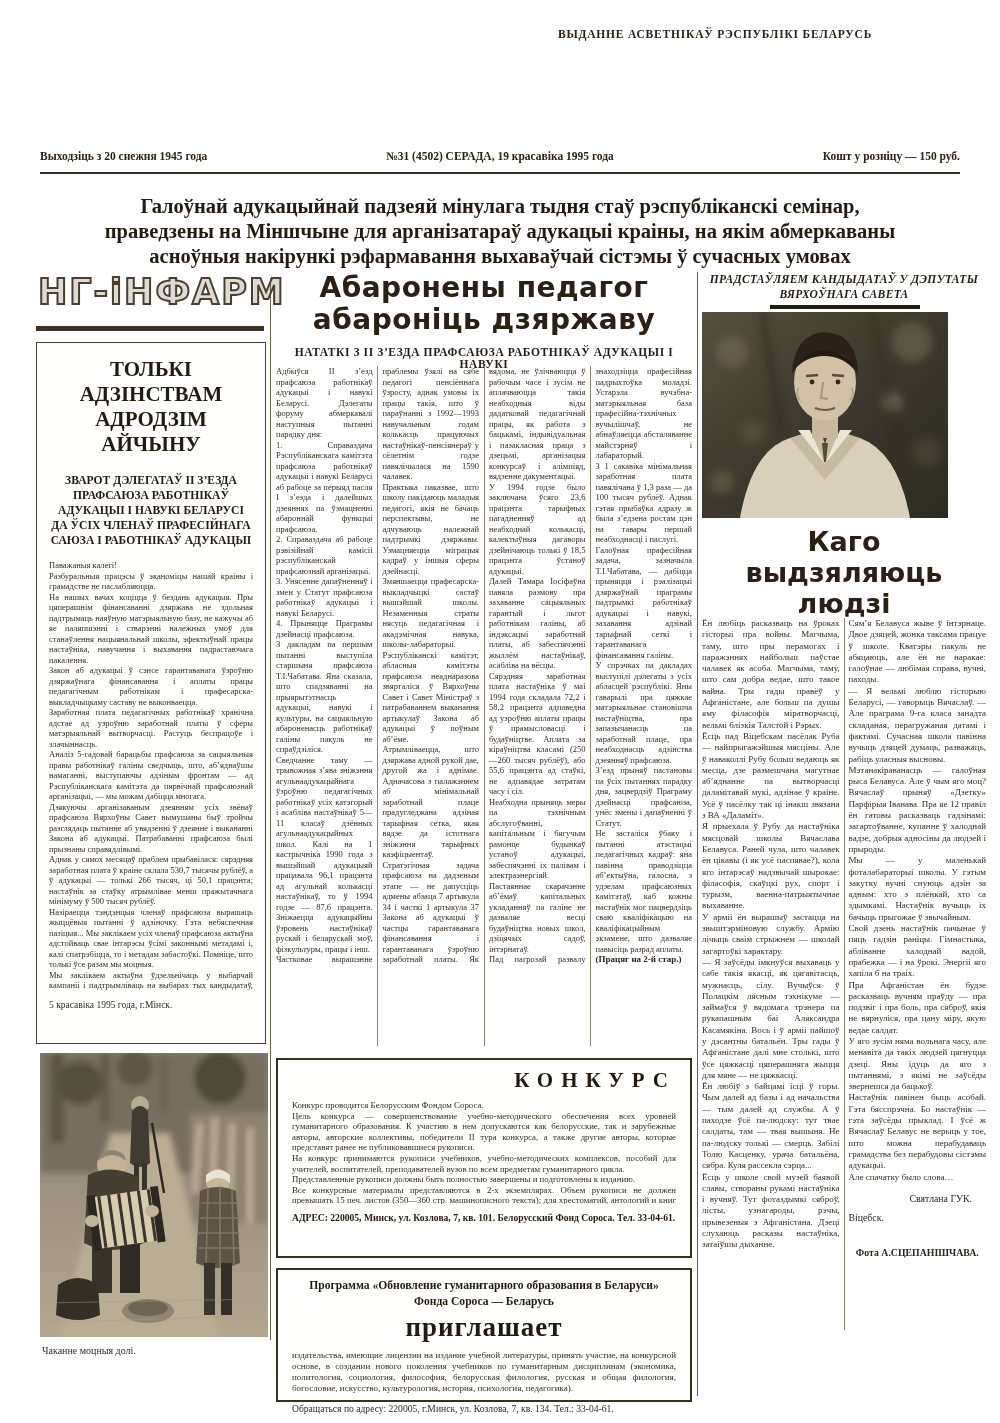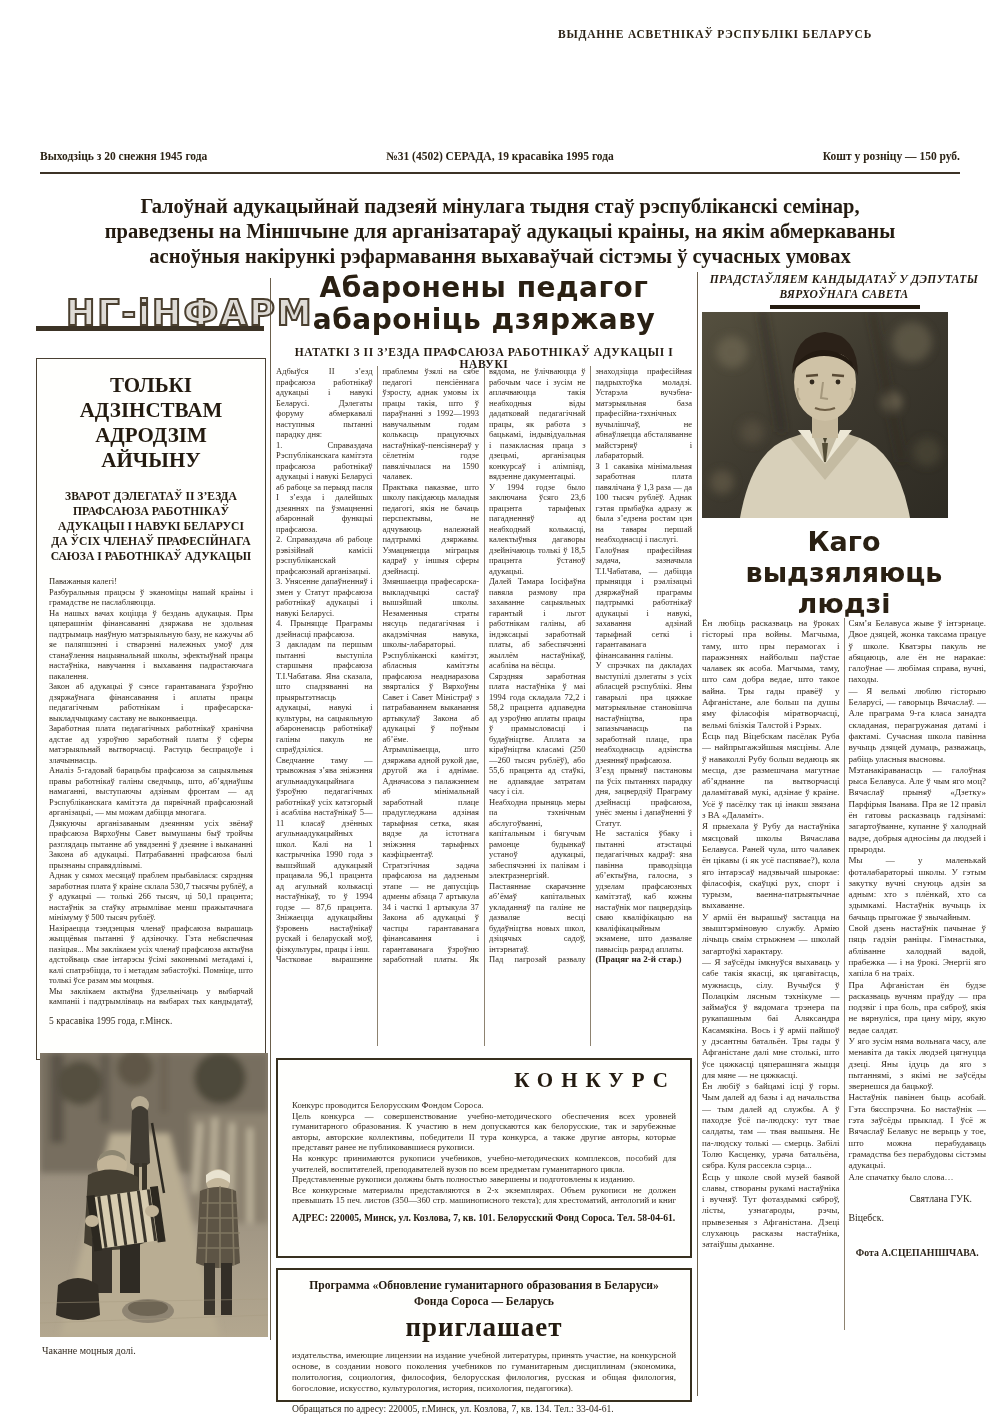--- a/index.html
+++ b/index.html
@@ -70,24 +70,24 @@
 
   <div class="abs rule-h" style="left:40px;top:172px;width:920px;height:2px;"></div>
 
   <div class="abs lead-headline" style="left:70px;top:194px;width:860px;">Галоўнай адукацыйнай падзеяй мінулага тыдня стаў рэспубліканскі семінар,
 праведзены на Міншчыне для арганізатараў адукацыі краіны, на якім абмеркаваны
 асноўныя накірункі рэфармавання выхаваўчай сістэмы ў сучасных умовах</div>
 
   <div class="abs rule-v" style="left:270px;top:278px;height:1062px;"></div>
   <div class="abs rule-v" style="left:697px;top:272px;height:1124px;"></div>
 
-  <div class="abs ng-inform" style="left:38px;top:293px;margin-left:28px;">НГ-іНФАРМ</div>
+  <div class="abs ng-inform" style="left:38px;top:272px;">НГ-іНФАРМ</div>
   <div class="abs rule-h" style="left:36px;top:326px;width:228px;height:5px;"></div>
 
-  <div class="abs appeal-box" style="left:36px;top:358px;width:230px;height:702px;">
+  <div class="abs appeal-box" style="left:36px;top:342px;width:230px;height:702px;">
     <div class="appeal-title">ТОЛЬКІ
 АДЗІНСТВАМ
 АДРОДЗІМ
 АЙЧЫНУ</div>
     <div class="appeal-sub">ЗВАРОТ ДЭЛЕГАТАЎ ІІ З’ЕЗДА
 ПРАФСАЮЗА РАБОТНІКАЎ
 АДУКАЦЫІ І НАВУКІ БЕЛАРУСІ
 ДА ЎСІХ ЧЛЕНАЎ ПРАФЕСІЙНАГА
 САЮЗА І РАБОТНІКАЎ АДУКАЦЫІ</div>
     <div class="smallbody appeal-body">Паважаныя калегі!
@@ -234,21 +234,21 @@
 Цель конкурса — совершенствование учебно-методического обеспечения всех уровней гуманитарного образования. К участию в нем допускаются как белорусские, так и зарубежные авторы, авторские коллективы, победители II тура конкурса, а также другие авторы, которые представят ранее не публиковавшиеся рукописи.
 На конкурс принимаются рукописи учебников, учебно-методических комплексов, пособий для учителей, воспитателей, преподавателей вузов по всем предметам гуманитарного цикла.
 Представленные рукописи должны быть полностью завершены и подготовлены к изданию.
 Все конкурсные материалы представляются в 2-х экземплярах. Объем рукописи не должен превышать 15 печ. листов (350—360 стр. машинописного текста); для хрестоматий, антологий и книг подобного жанра могут быть исключения.
 Вместе с рукописью должны быть представлены:
 а) аннотация — 1 стр.
 б) сведения об авторах (фамилия, имя, отчество, домашний адрес, телефон, место работы, сфера научной деятельности, девиз соискателя). Сведения об авторах помещаются на отдельном листе.
 Все конкурсные материалы обозначаются девизом соискателя.
 Рукописи, получившие положительную оценку III тура, будут опубликованы Фондом Сороса пробным тиражом.
 Срок подачи рукописей на III тур конкурса с 1 по 10 сентября 1995 года.</div>
-    <div class="konkurs-addr">АДРЕС: 220005, Минск, ул. Козлова, 7, кв. 101. Белорусский Фонд Сороса. Тел. 58-04-61.</div>
+    <div class="konkurs-addr">АДРЕС: 220005, Минск, ул. Козлова, 7, кв. 101. Белорусский Фонд Сороса. Тел. 33-04-61.</div>
   </div>
 
   <div class="abs box2" style="left:276px;top:1268px;width:416px;height:134px;padding:9px 14px;">
     <div class="soros-l1">Программа «Обновление гуманитарного образования в Беларуси»</div>
     <div class="soros-l2">Фонда Сороса — Беларусь</div>
     <div class="soros-invite">приглашает</div>
     <div class="soros-body">издательства, имеющие лицензии на издание учебной литературы, принять участие, на конкурсной основе, в создании нового поколения учебников по гуманитарным дисциплинам (экономика, политология, социология, философия, белорусская филология, русская и общая филология, богословие, искусство, культурология, история, психология, педагогика).</div>
     <div class="soros-contact">Обращаться по адресу: 220005, г.Минск, ул. Козлова, 7, кв. 134. Тел.: 33-04-61.</div>
   </div>
 

